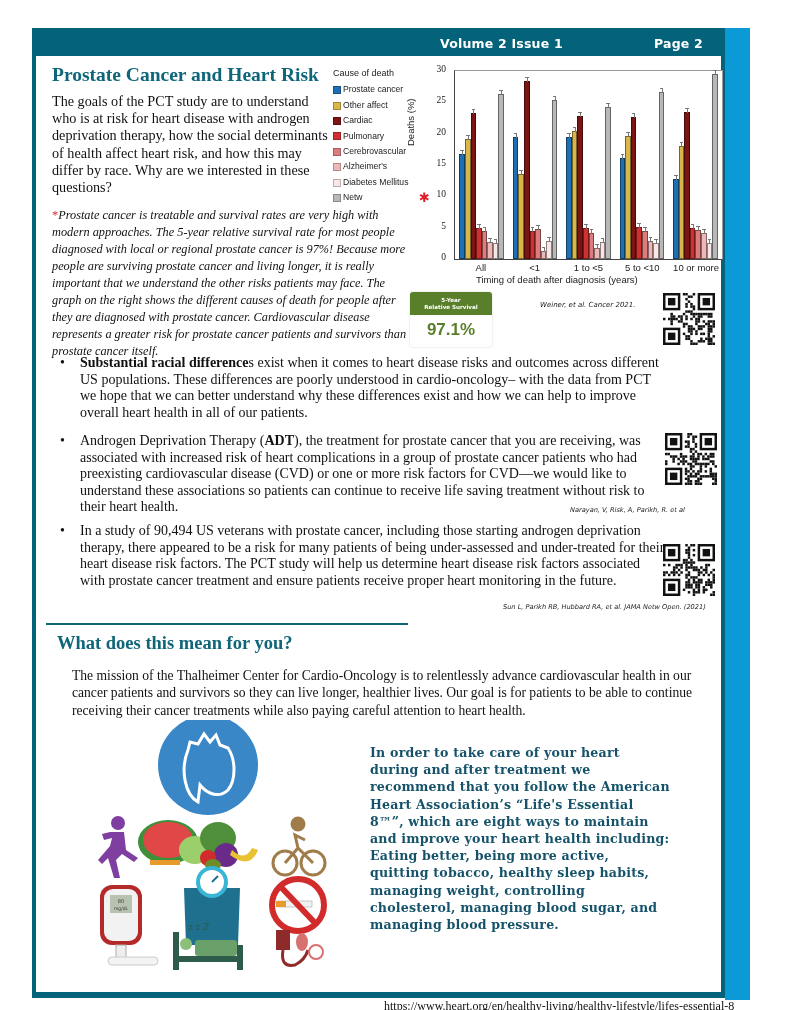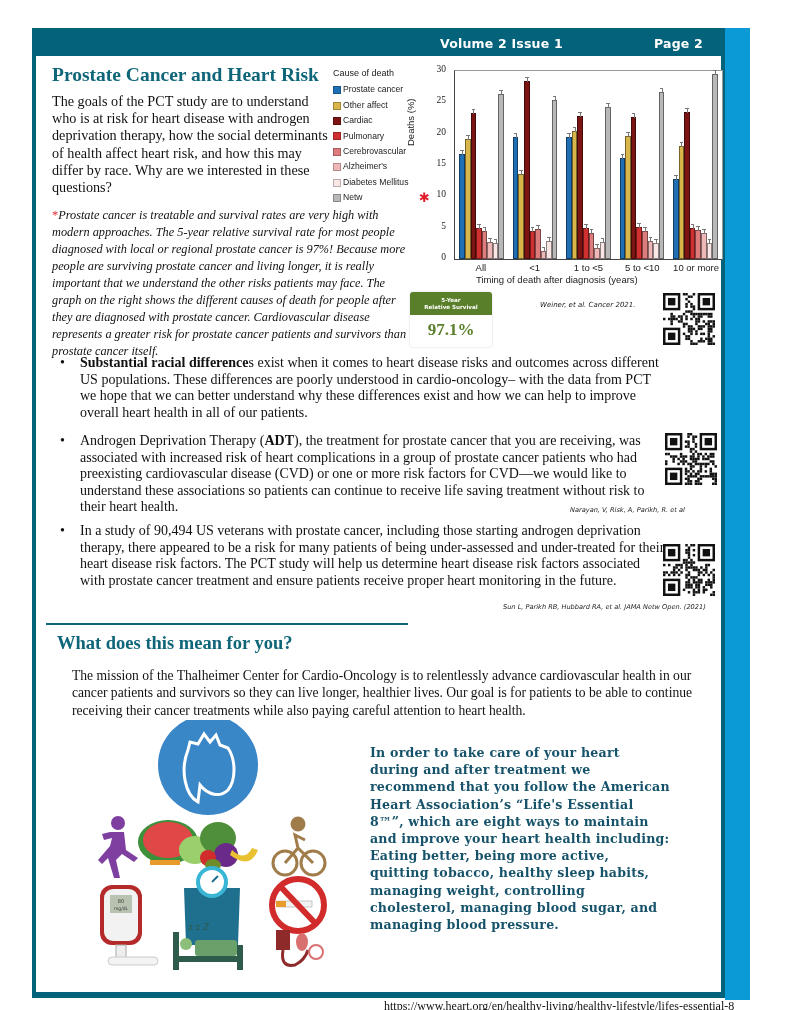--- a/index.html
+++ b/index.html
@@ -26,21 +26,21 @@
   .groups{position:absolute;left:0;right:0;bottom:0;top:0;display:flex;}
   .group{flex:1;position:relative;display:flex;align-items:flex-end;justify-content:center;gap:0;}
   .bar{width:5.6px;position:relative;border:0.5px solid rgba(0,0,0,.45);box-sizing:border-box;}
   .bar::after{content:"";position:absolute;left:50%;top:-5px;width:0;height:5px;border-left:1px solid #777;}
   .bar::before{content:"";position:absolute;left:0;top:-5px;width:100%;height:0;border-top:1px solid #777;}
   .xticks{position:absolute;left:454px;top:262px;width:269px;display:flex;font-family:"Liberation Sans",sans-serif;font-size:9.5px;color:#222;}
   .xticks span{flex:1;text-align:center;}
   .xlabel{position:absolute;left:476px;top:274px;font-family:"Liberation Sans",sans-serif;font-size:9.5px;color:#222;}
   .survival{position:absolute;left:410px;top:292px;width:82px;height:55px;border-radius:3px;box-shadow:0 0 2px rgba(0,0,0,.2);background:#fff;overflow:hidden;}
   .survival .top{background:#5a7f2a;color:#fff;font-family:"DejaVu Sans",sans-serif;font-size:5.6px;text-align:center;line-height:7px;padding-top:5px;height:18px;font-weight:bold;}
-  .survival .val{color:#5a7f2a;font-family:Liberation Serif, serif;font-weight:bold;font-size:17px;text-align:center;line-height:30px;}
+  .survival .val{color:#5a7f2a;font-family:Liberation Sans, sans-serif;font-weight:bold;font-size:17px;text-align:center;line-height:30px;}
   .cite{position:absolute;font-family:"DejaVu Sans",sans-serif;font-style:italic;font-size:6.5px;color:#222;}
   .qr{position:absolute;background:#fff;}
   
   .bullet{position:absolute;left:60px;font-size:14px;line-height:16.6px;}
   .bullet .dot{position:absolute;left:0;top:0;}
   .bullet .txt{position:absolute;left:20px;}
   .divider{position:absolute;left:46px;top:623px;width:362px;height:1.5px;background:#0f6679;}
   .title2{position:absolute;left:57px;top:633px;font-size:18.5px;font-weight:bold;color:#0f6679;}
   .mission{position:absolute;left:72px;top:667px;width:650px;font-size:13.6px;line-height:17.4px;}
   .aha{position:absolute;left:370px;top:744px;width:300px;font-family:"DejaVu Serif",serif;font-weight:bold;font-size:12.6px;line-height:17.2px;color:#16536a;letter-spacing:.2px;}

